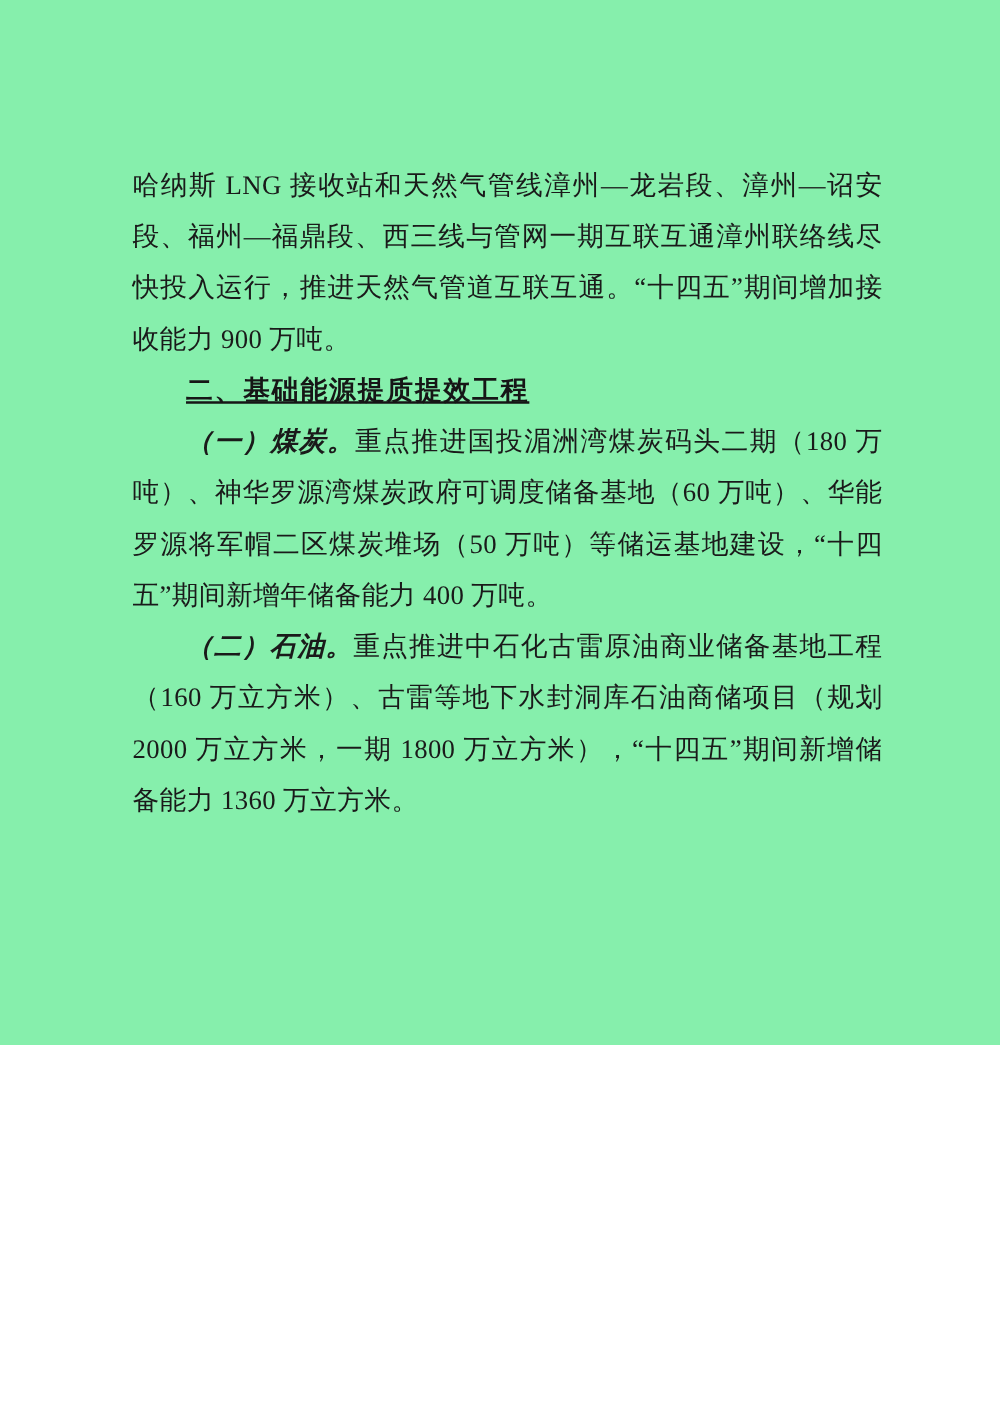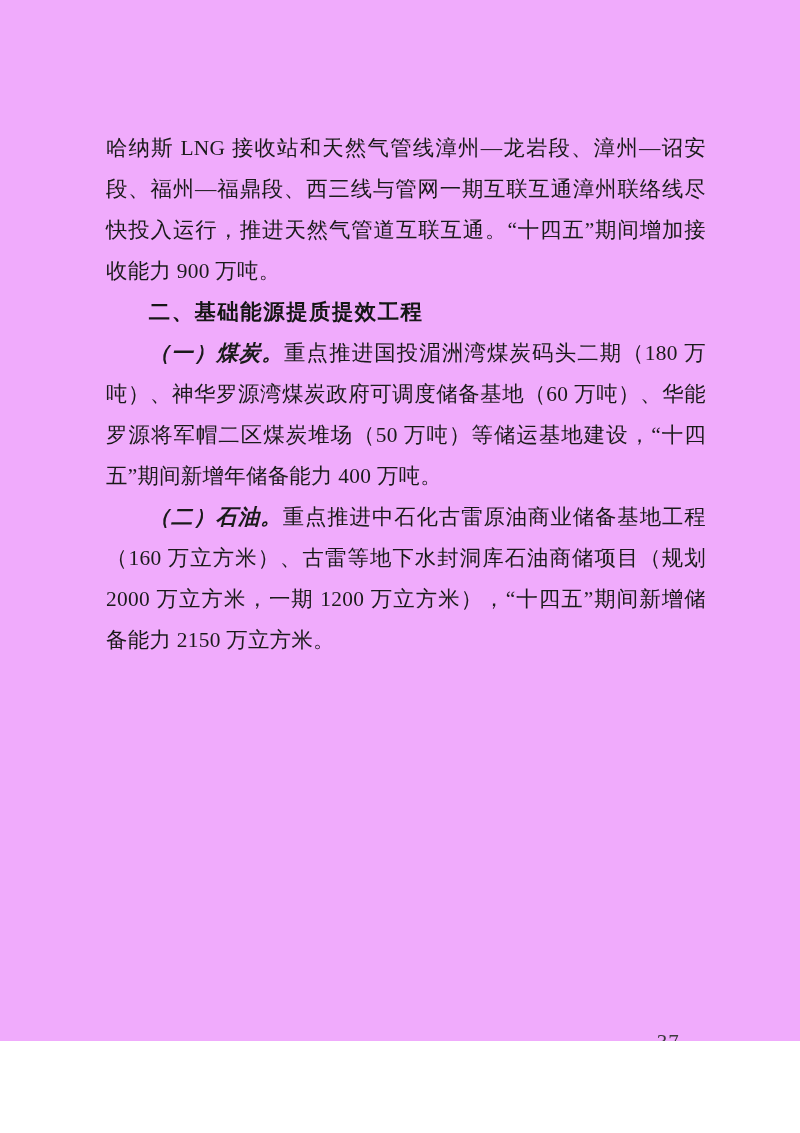--- a/index.html
+++ b/index.html
@@ -3,22 +3,22 @@
 <meta charset="utf-8">
 <style>
   html, body {
     margin: 0;
     padding: 0;
     background: #ffffff;
   }
   .page {
     position: relative;
     width: 800px;
-    height: 1041px;
-    background: #f0abfc;
+    height: 836px;
+    background: #86efac;
     overflow: hidden;
     font-family: "Liberation Serif", "DejaVu Serif", serif;
     color: #1a1a1a;
   }
   .content {
     position: absolute;
     left: 106px;
     top: 128px;
     width: 600px;
   }
@@ -39,20 +39,21 @@
   }
   .heading {
     margin: 0;
     font-size: 21.4px;
     line-height: 41px;
     font-weight: bold;
     font-family: "Liberation Sans", "DejaVu Sans", sans-serif;
     text-indent: 2em;
     letter-spacing: 1.5px;
     color: #161616;
+    text-decoration: underline;
   }
   .footer {
     position: absolute;
     top: 1030px;
     right: 92px;
     font-size: 21px;
     letter-spacing: 1px;
     color: #3a3a3a;
     font-family: "Liberation Serif", "DejaVu Serif", serif;
   }
@@ -62,20 +63,20 @@
 
 <div class="page">
   <div class="content">
 
     <p class="para">哈纳斯 LNG 接收站和天然气管线漳州—龙岩段、漳州—诏安段、福州—福鼎段、西三线与管网一期互联互通漳州联络线尽快投入运行，推进天然气管道互联互通。“十四五”期间增加接收能力 900 万吨。</p>
 
     <h2 class="heading">二、基础能源提质提效工程</h2>
 
     <p class="para indent"><span class="lead">（一）煤炭。</span><span>重点推进国投湄洲湾煤炭码头二期（180 万吨）、神华罗源湾煤炭政府可调度储备基地（60 万吨）、华能罗源将军帽二区煤炭堆场（50 万吨）等储运基地建设，“十四五”期间新增年储备能力 400 万吨。</span></p>
 
-    <p class="para indent"><span class="lead">（二）石油。</span><span>重点推进中石化古雷原油商业储备基地工程（160 万立方米）、古雷等地下水封洞库石油商储项目（规划 2000 万立方米，一期 1200 万立方米），“十四五”期间新增储备能力 2150 万立方米。</span></p>
+    <p class="para indent"><span class="lead">（二）石油。</span><span>重点推进中石化古雷原油商业储备基地工程（160 万立方米）、古雷等地下水封洞库石油商储项目（规划 2000 万立方米，一期 1800 万立方米），“十四五”期间新增储备能力 1360 万立方米。</span></p>
 
 
 
   </div>
 
   <div class="footer">— 37 —</div>
 </div>
 
 </body></html>

